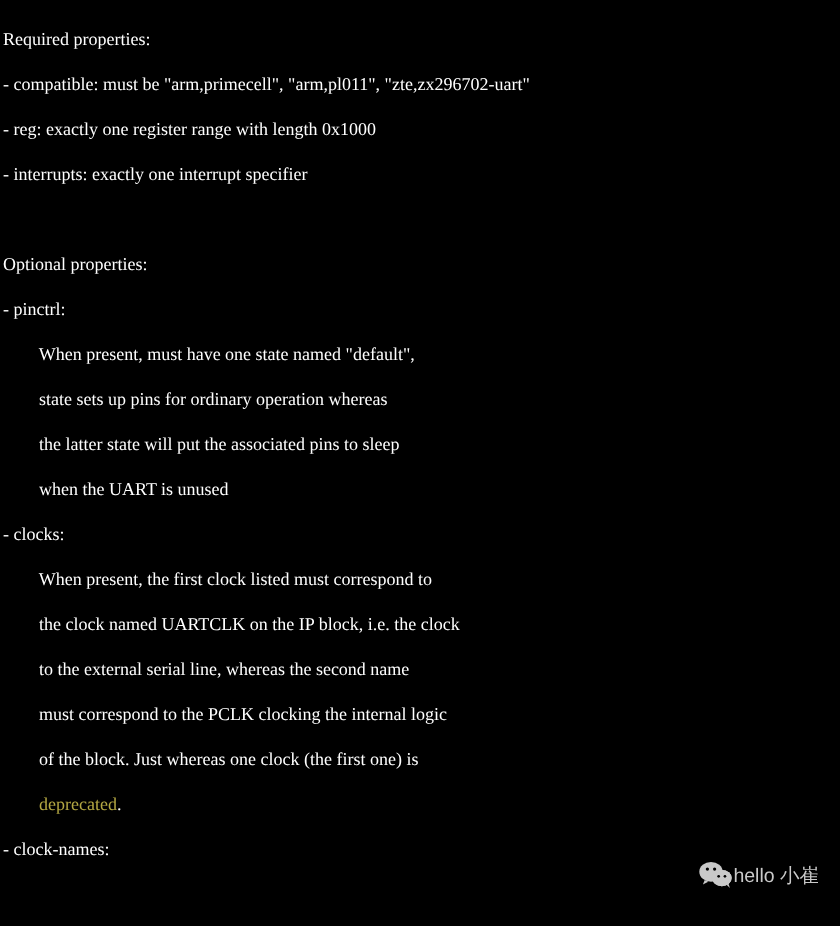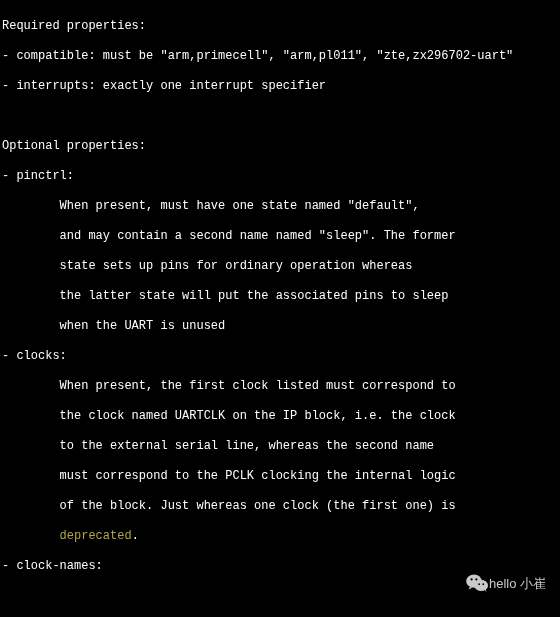--- a/index.html
+++ b/index.html
@@ -12,21 +12,21 @@
     font-family: "Courier New", Courier, monospace;
     font-size: 12px;
     line-height: 15px;
     overflow: hidden;
     position: relative;
   }
   .terminal {
     padding: 4px 0 0 2px;
     white-space: pre;
   }
-  .line { white-space: pre; }
+  .line { white-space: pre; font-family: Liberation Serif, serif; }
   .deprecated { color: #b3a743; text-align: right; }
   .watermark {
     position: absolute;
     right: 14px;
     bottom: 22px;
     display: flex;
     align-items: center;
     gap: 0;
     color: #c9c9c9;
     font-family: sans-serif;
@@ -38,26 +38,26 @@
     display: inline-block;
   }
   .watermark .wechat-icon svg { display: block; }
 </style>
 </head>
 <body>
 
 <div class="terminal">
 <div class="line">Required properties:</div>
 <div class="line">- compatible: must be "arm,primecell", "arm,pl011", "zte,zx296702-uart"</div>
+<div class="line">- reg: exactly one register range with length 0x1000</div>
 <div class="line">- interrupts: exactly one interrupt specifier</div>
 <div class="line"> </div>
 <div class="line">Optional properties:</div>
 <div class="line">- pinctrl:</div>
 <div class="line">        When present, must have one state named "default",</div>
-<div class="line">        and may contain a second name named "sleep". The former</div>
 <div class="line">        state sets up pins for ordinary operation whereas</div>
 <div class="line">        the latter state will put the associated pins to sleep</div>
 <div class="line">        when the UART is unused</div>
 <div class="line">- clocks:</div>
 <div class="line">        When present, the first clock listed must correspond to</div>
 <div class="line">        the clock named UARTCLK on the IP block, i.e. the clock</div>
 <div class="line">        to the external serial line, whereas the second name</div>
 <div class="line">        must correspond to the PCLK clocking the internal logic</div>
 <div class="line">        of the block. Just whereas one clock (the first one) is</div>
 <div class="line"><span>        </span><span class="deprecated">deprecated</span><span>.</span></div>

